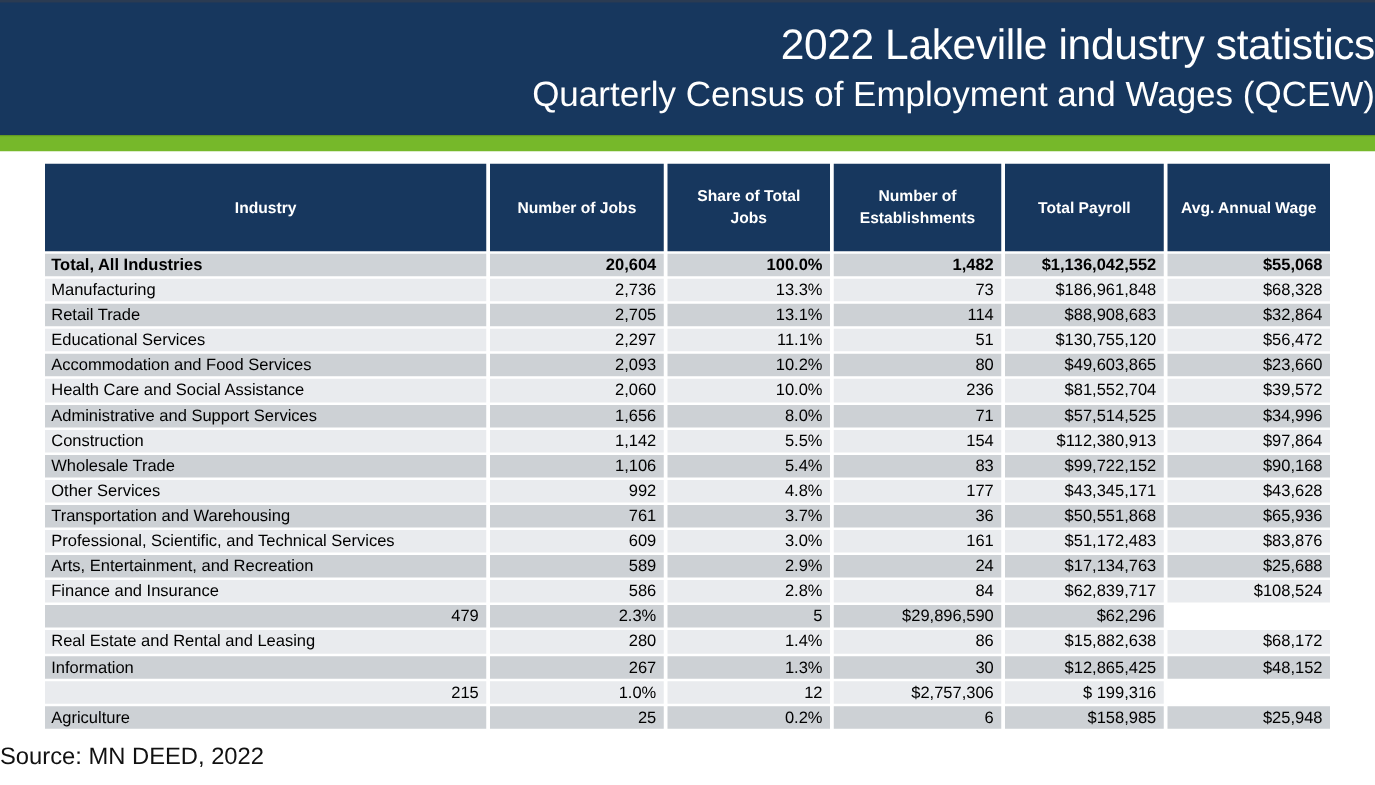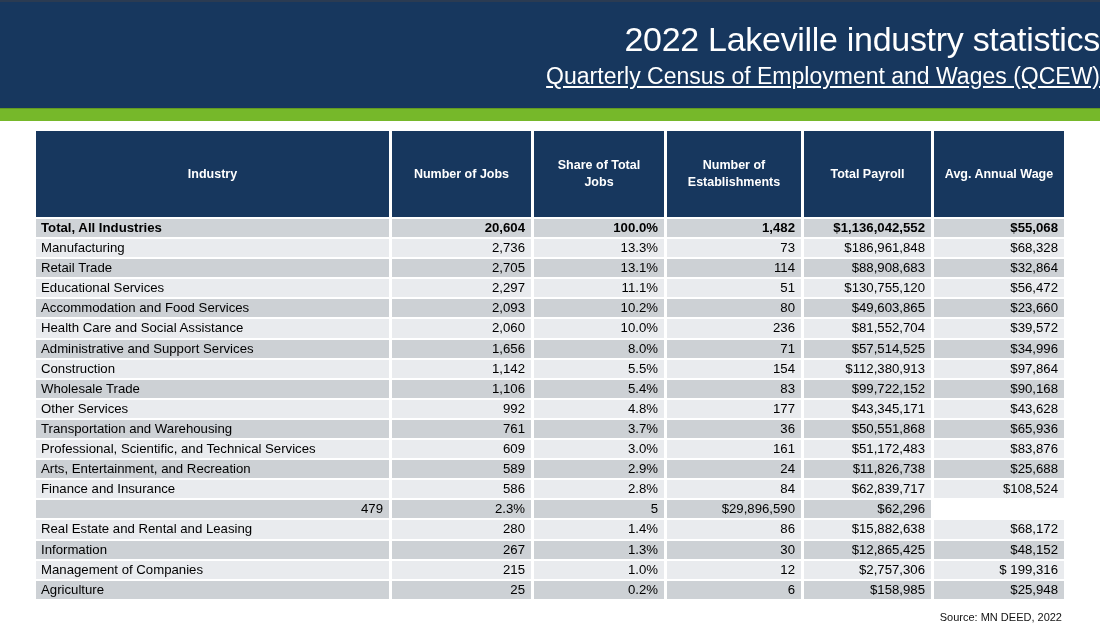--- a/index.html
+++ b/index.html
@@ -8,46 +8,46 @@
     font-family:"Liberation Sans", sans-serif;
     -webkit-font-smoothing:antialiased;
   }
   .banner {
     height:108px; background:#17375E; color:#ffffff;
     box-sizing:border-box; 
     border-top:2px solid #2b3b52;
     display:flex; flex-direction:column; justify-content:center; text-align:right;
   }
   .title   { font-size:34px; line-height:1.1; letter-spacing:-0.3px; }
-  .subtitle{ font-size:23px; line-height:1.15; margin-top:5px;text-decoration:underline; }
+  .subtitle{ font-size:28px; line-height:1.15; margin-top:5px; }
   .accent-bar { height:13px; background:#76B82A; border-top:1px solid #639A22; box-sizing:border-box; }
   .table-wrap { margin:10px 0 0 36px; width:1028px; }
   .grid6 {
     display:grid;
     grid-template-columns:353px 139px 130px 134px 127px 130px;
     column-gap:3px;
   }
-  .thead { height:86px; }
+  .thead { height:70px; }
   .hcell {
     background:#17375E; color:#ffffff; font-weight:bold; font-size:12.5px;
     display:flex; align-items:center; justify-content:center;
     text-align:center; line-height:1.35; padding:0 10px; box-sizing:border-box;
   }
   .tbody { margin-top:2px; display:flex; flex-direction:column; gap:2px;border-radius:18px; }
   .row { height:18.1px; }
   .cell {
     font-size:13.2px; line-height:18.2px; box-sizing:border-box;
     padding:0 6px 0 5px; white-space:pre; overflow:hidden;
   }
   .cell.name { text-align:left; }
   .cell.num  { text-align:right; }
   .row.dark  .cell { background:#cdd1d5; }
   .row.light .cell { background:#e9ebee; }
   .row.total .cell { font-weight:bold; background:#cfd3d7; }
-  .source { text-align:right; margin:12px 38px 0 0; font-size:11px; color:#111111; }
+  .source { margin:12px 38px 0 0; font-size:19px; color:#111111; }
 </style>
 </head>
 <body>
 
 <div class="slide">
 
   <header class="banner">
     <div class="title">2022 Lakeville industry statistics</div>
     <div class="subtitle">Quarterly Census of Employment and Wages (QCEW)</div>
   </header>
@@ -158,21 +158,21 @@
           <div class="cell num">3.0%</div>
           <div class="cell num">161</div>
           <div class="cell num">$51,172,483</div>
           <div class="cell num">$83,876</div>
         </div>
         <div class="row grid6 dark">
           <div class="cell name">Arts, Entertainment, and Recreation</div>
           <div class="cell num">589</div>
           <div class="cell num">2.9%</div>
           <div class="cell num">24</div>
-          <div class="cell num">$11,826,738</div>
+          <div class="cell num">$17,134,763</div>
           <div class="cell num">$25,688</div>
         </div>
         <div class="row grid6 light">
           <div class="cell name">Finance and Insurance</div>
           <div class="cell num">586</div>
           <div class="cell num">2.8%</div>
           <div class="cell num">84</div>
           <div class="cell num">$62,839,717</div>
           <div class="cell num">$108,524</div>
         </div>
@@ -193,21 +193,20 @@
         </div>
         <div class="row grid6 dark">
           <div class="cell name">Information</div>
           <div class="cell num">267</div>
           <div class="cell num">1.3%</div>
           <div class="cell num">30</div>
           <div class="cell num">$12,865,425</div>
           <div class="cell num">$48,152</div>
         </div>
         <div class="row grid6 light">
-          <div class="cell name">Management of Companies</div>
           <div class="cell num">215</div>
           <div class="cell num">1.0%</div>
           <div class="cell num">12</div>
           <div class="cell num">$2,757,306</div>
           <div class="cell num">$ 199,316</div>
         </div>
         <div class="row grid6 dark">
           <div class="cell name">Agriculture</div>
           <div class="cell num">25</div>
           <div class="cell num">0.2%</div>

